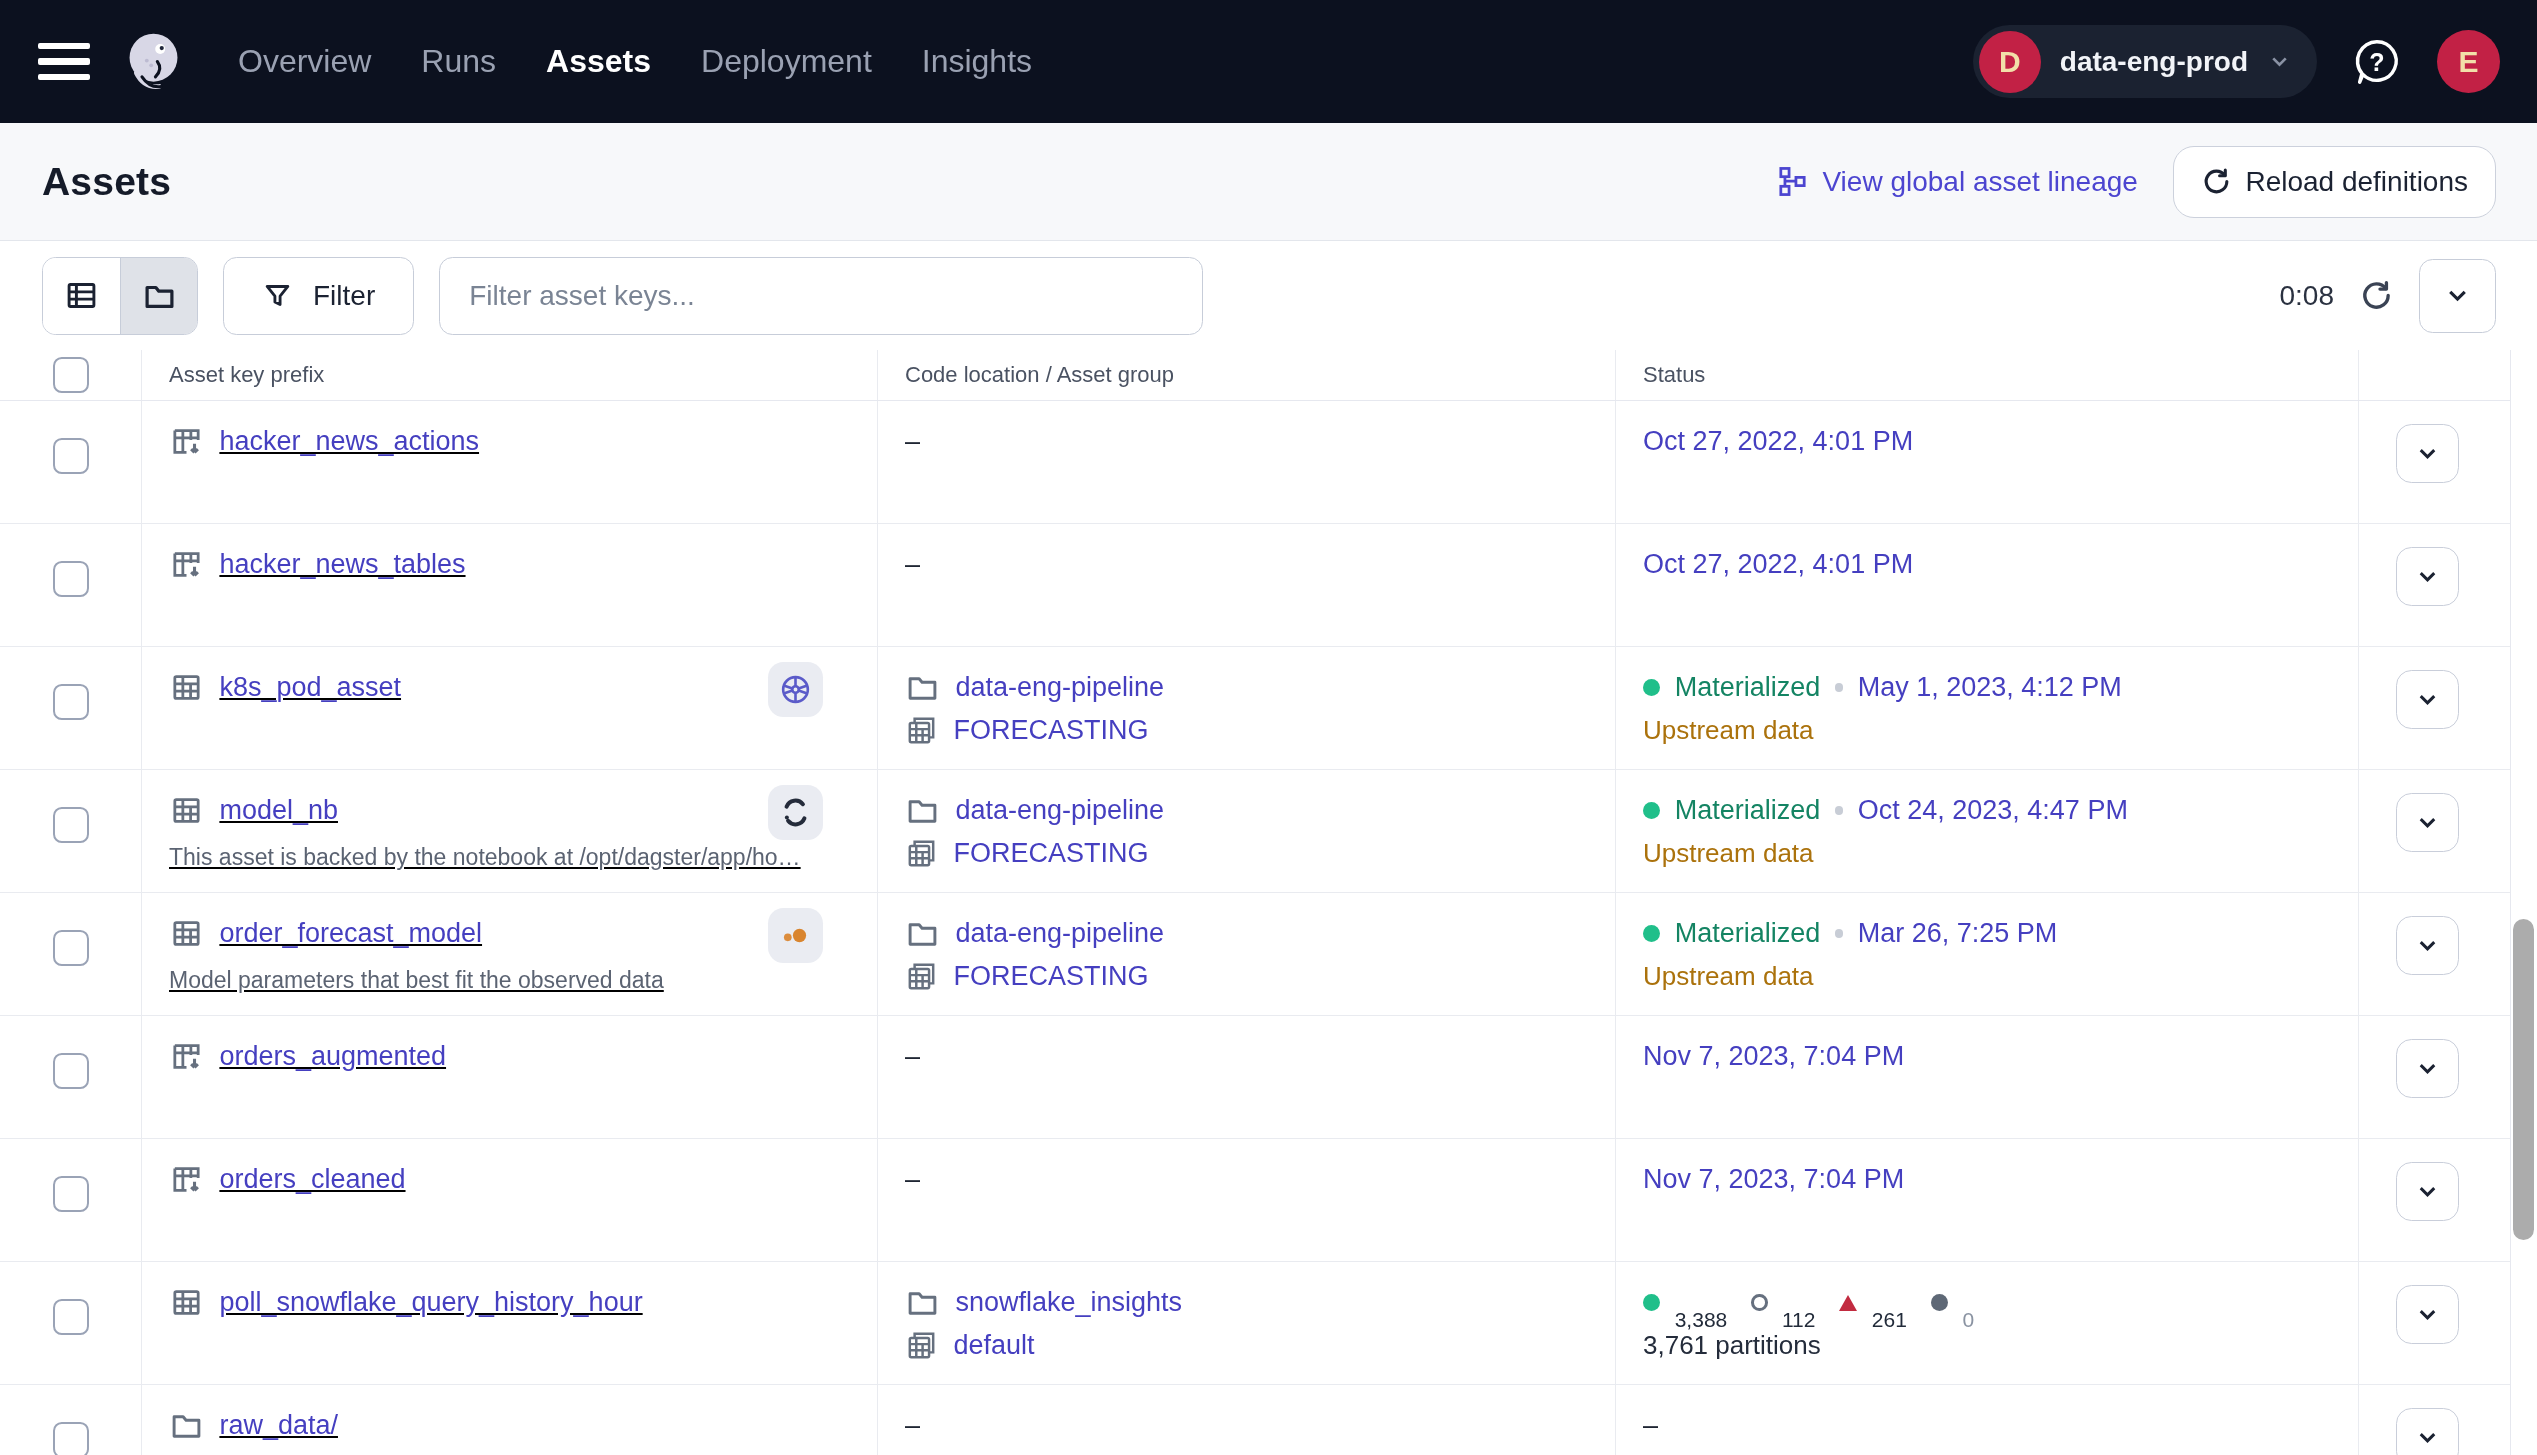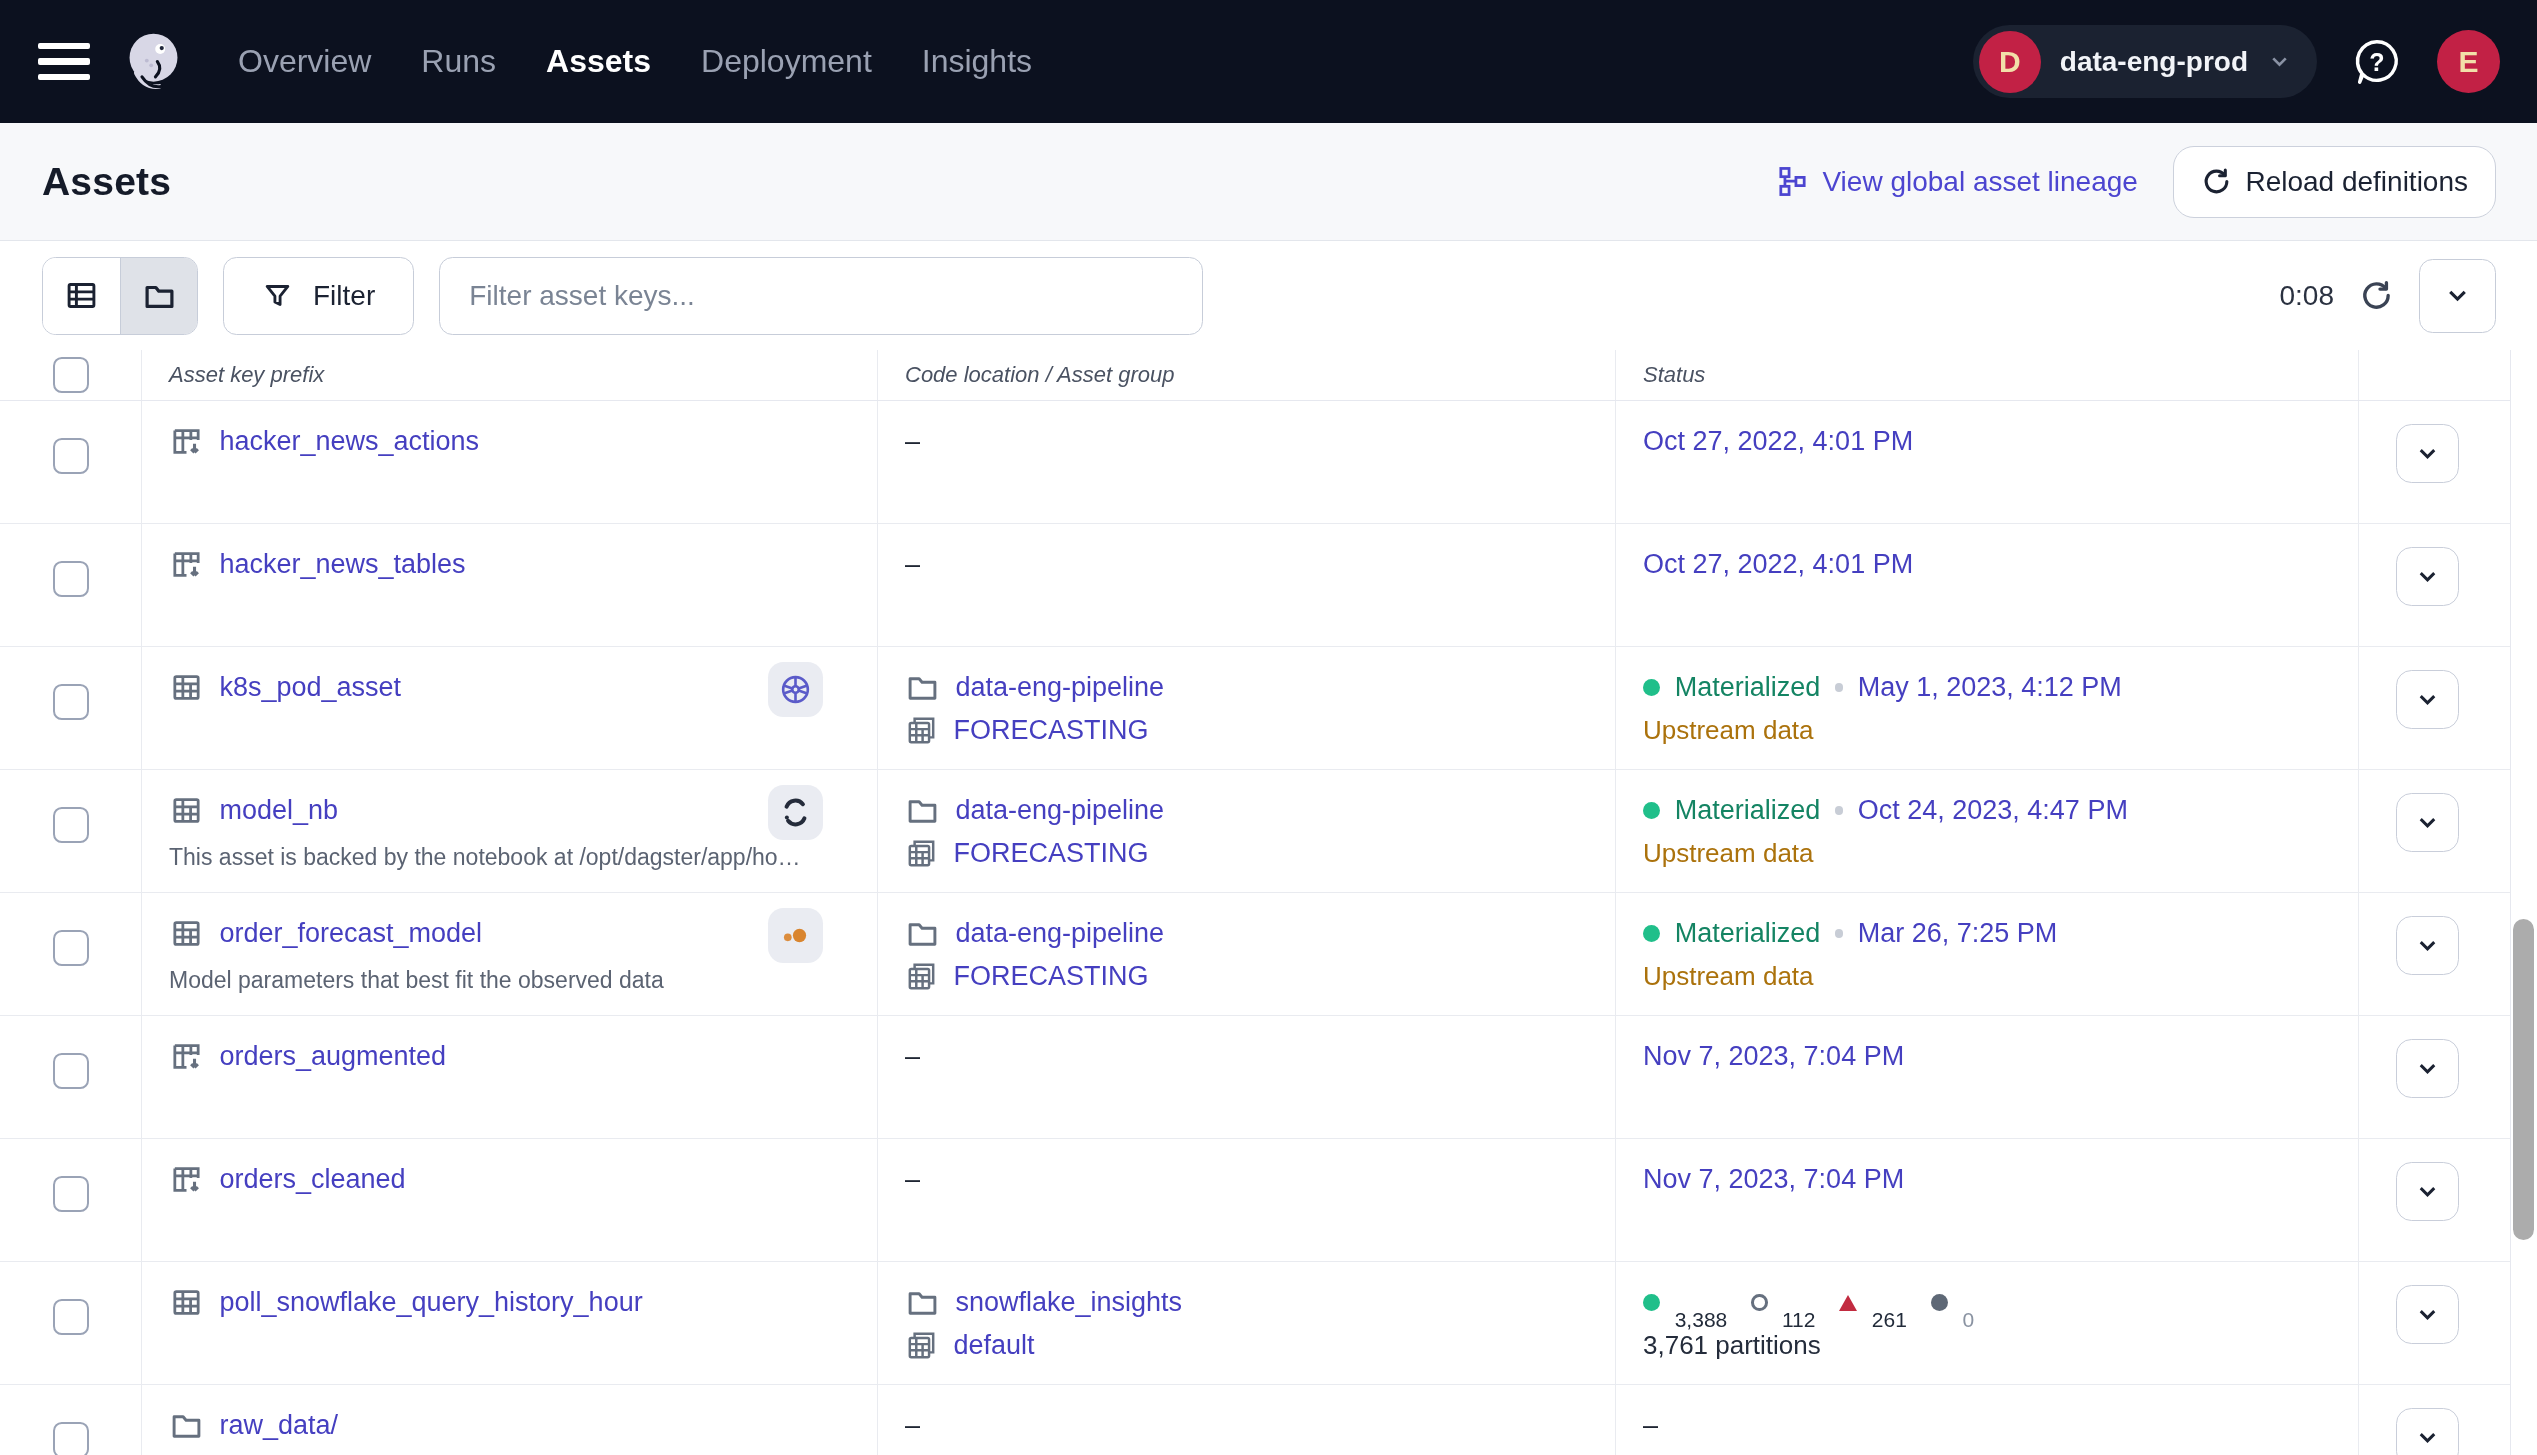--- a/index.html
+++ b/index.html
@@ -68,32 +68,32 @@
     color: #fff; font-size: 28px; font-weight: 600; cursor: pointer; }
   .btn-split .arrow { width: 56px; display: flex; align-items: center; justify-content: center;
     border-left: 1px solid #A2A8B3; cursor: pointer; }
   .btn-sq { width: 77px; height: 74px; background: #fff; border: 1px solid #C7CDD9;
     border-radius: 13.5px; display: flex; align-items: center; justify-content: center;
     cursor: pointer; }
 
   
   .tablewrap { width: 2511px; border-right: 1px solid #E6E8EF; }
   .thead, .trow { display: grid; grid-template-columns: 142px 736px 738px 743px 151px; }
-  .thead { height: 51px; border-bottom: 1px solid #E6E8EF; font-style: italic; }
+  .thead { height: 51px; border-bottom: 1px solid #E6E8EF; }
   .thead .cell { display: flex; align-items: center; font-size: 22px; color: #4A5262; }
   .trow { height: 123px; border-bottom: 1px solid #E9EBF0; background: #fff; }
   .cell { border-right: 1px solid #E9EBF0; padding: 0 0 0 27px; min-width: 0; }
   .cell.c-check { display: flex; justify-content: center; padding: 0; }
   .thead .cell.c-check { align-items: center; }
   .trow .cell.c-check { align-items: flex-start; padding-top: 37px; }
   .cell.c-actions { border-right: none; display: flex; align-items: flex-start;
     padding-top: 23px; padding-left: 37px; }
   .checkbox { width: 36px; height: 36px; border: 2.9px solid #9AA3B6; border-radius: 8.7px;
     background: #fff; cursor: pointer; flex: 0 0 auto; }
-  .trow .cell.c-asset { padding-top: 22px; padding-right: 19px; position: relative; }
+  .trow .cell.c-asset { padding-top: 22px; padding-right: 19px; position: relative; text-decoration: underline; }
   .asset-line { display: flex; align-items: center; gap: 15.4px; height: 37px; }
   .a-link { color: #453FC0; font-size: 27px; font-weight: 500; text-decoration: none;
     white-space: nowrap; cursor: pointer; }
   .desc { margin-top: 15px; font-size: 23px; color: #5B6372; white-space: nowrap;
     overflow: hidden; text-overflow: ellipsis; max-width: 673px; }
   .chip { position: absolute; right: 54px; top: 15.4px; width: 55px; height: 55px;
     border-radius: 15.4px; background: #EAECF2; display: flex; align-items: center;
     justify-content: center; }
   .trow .cell.c-loc, .trow .cell.c-status { padding-top: 22px; }
   .loc-line { display: flex; align-items: center; gap: 15.4px; height: 37px; }

